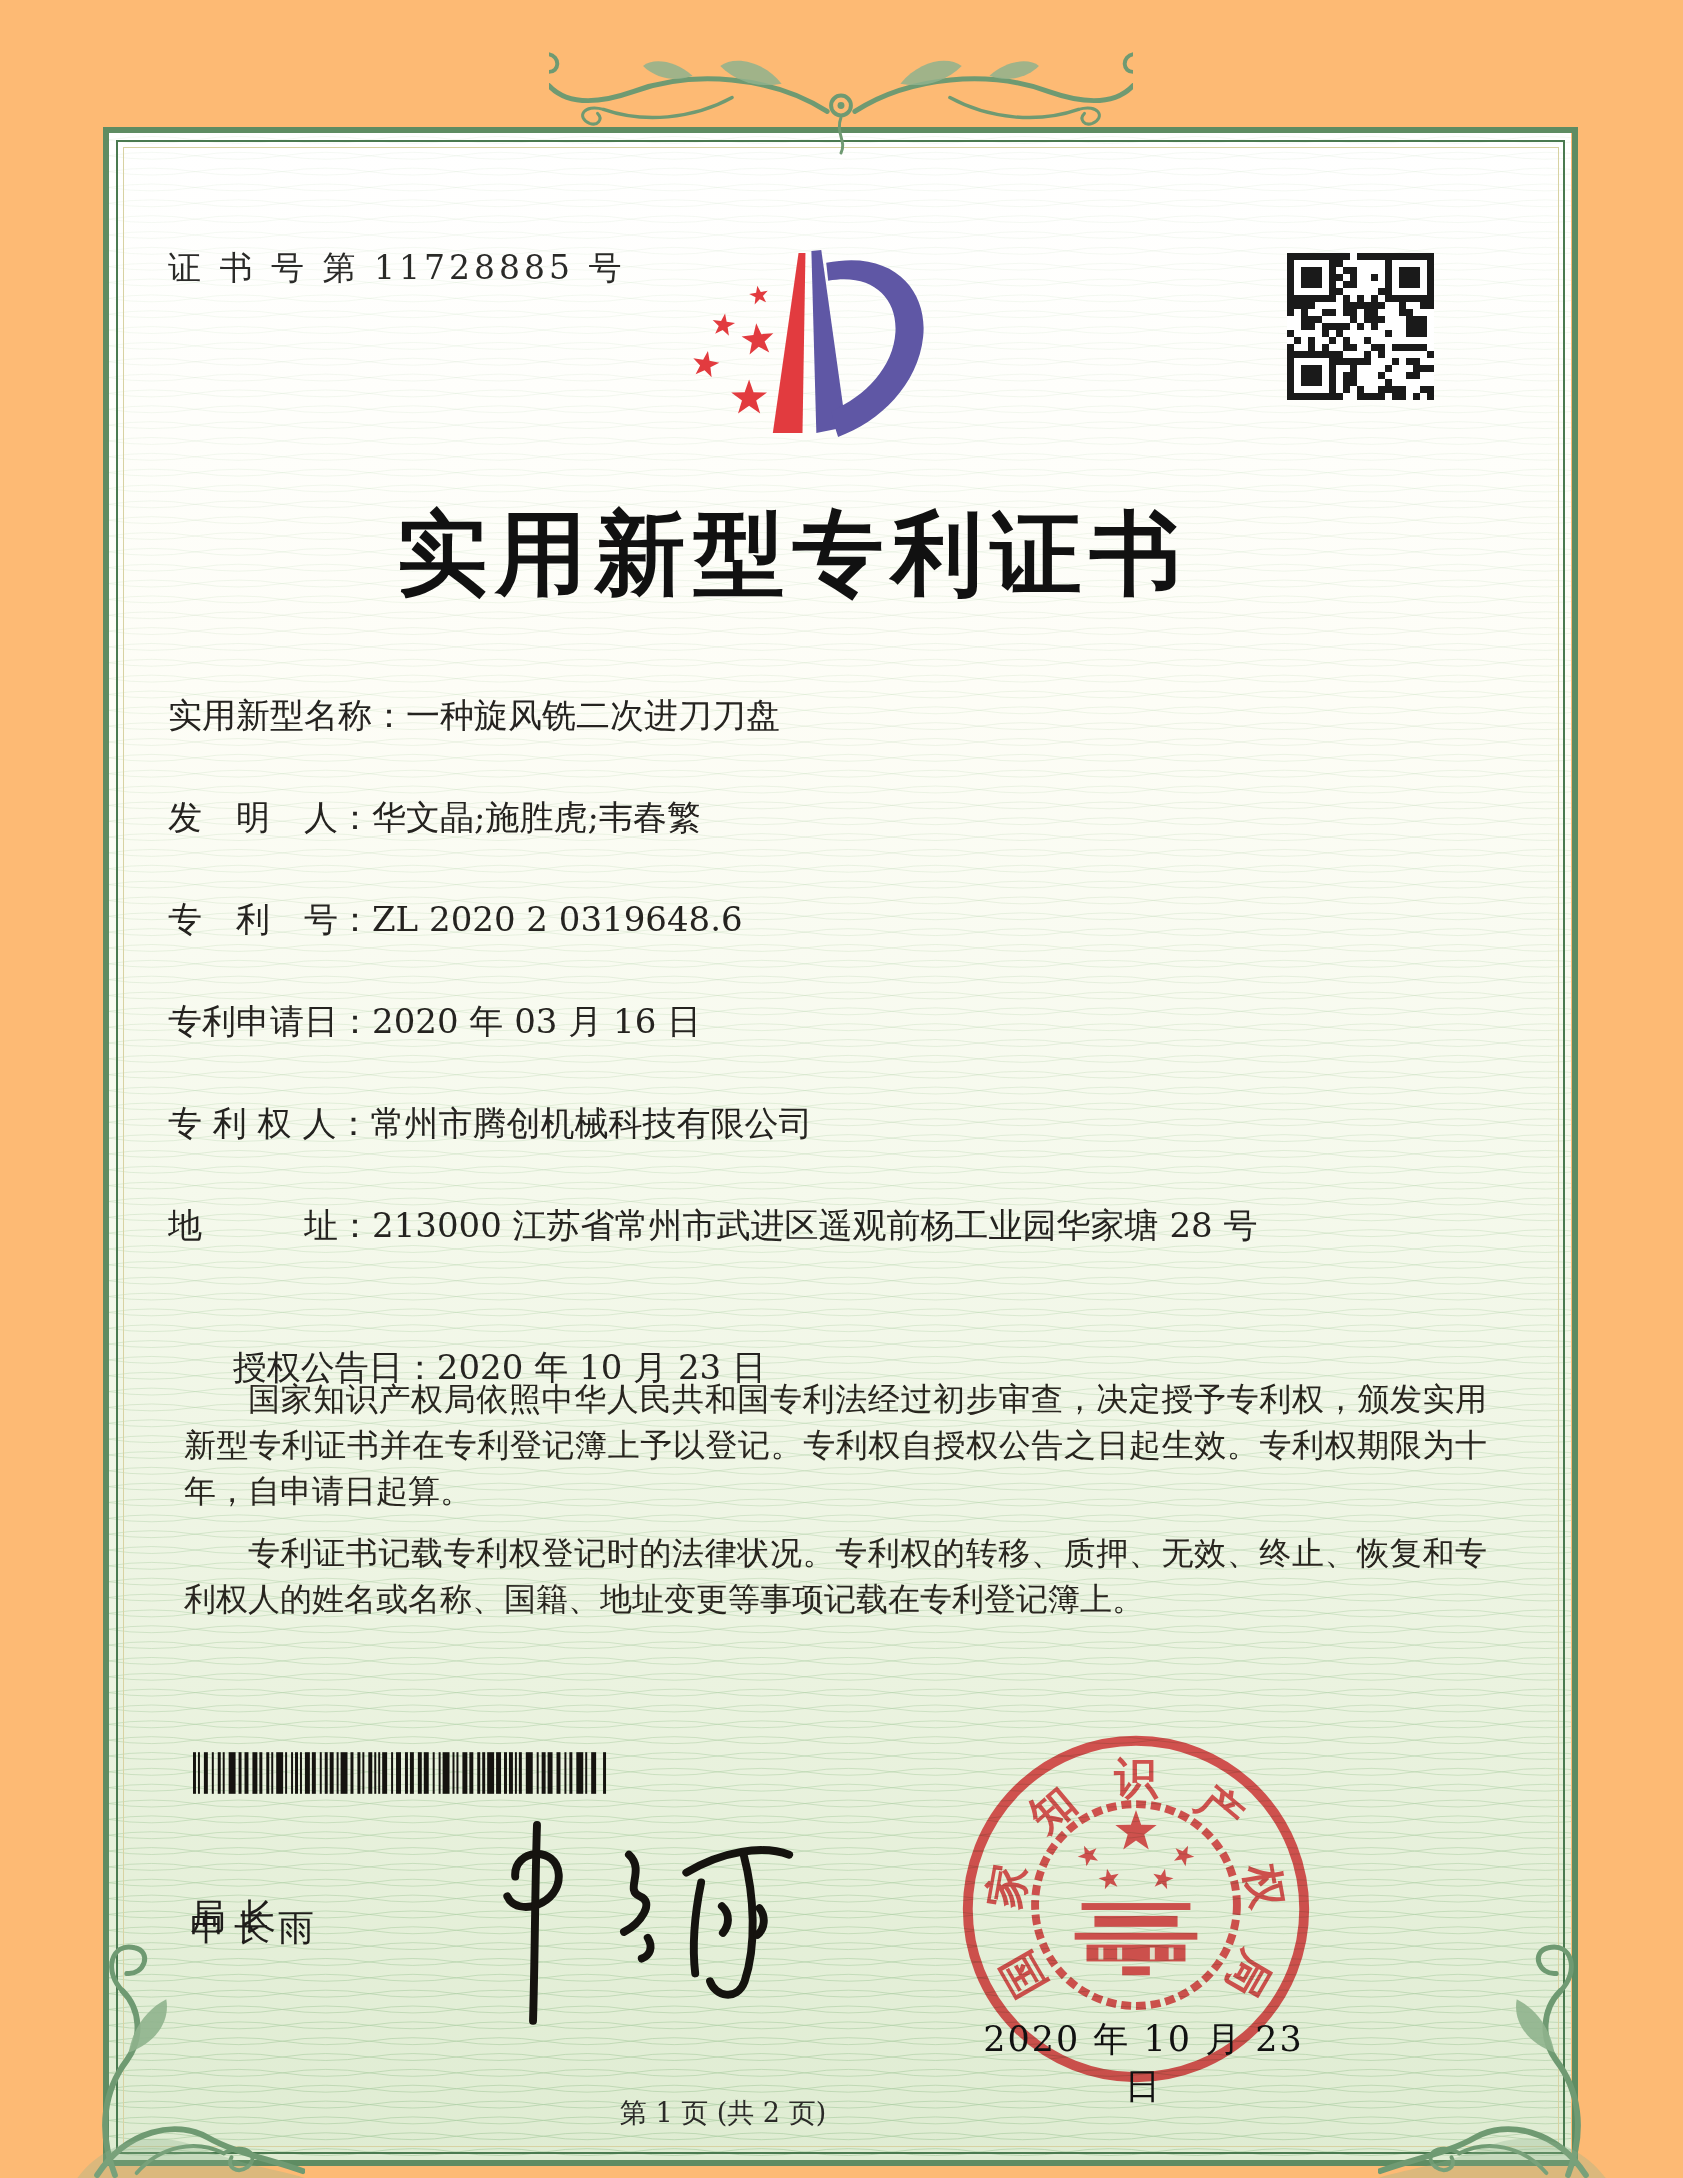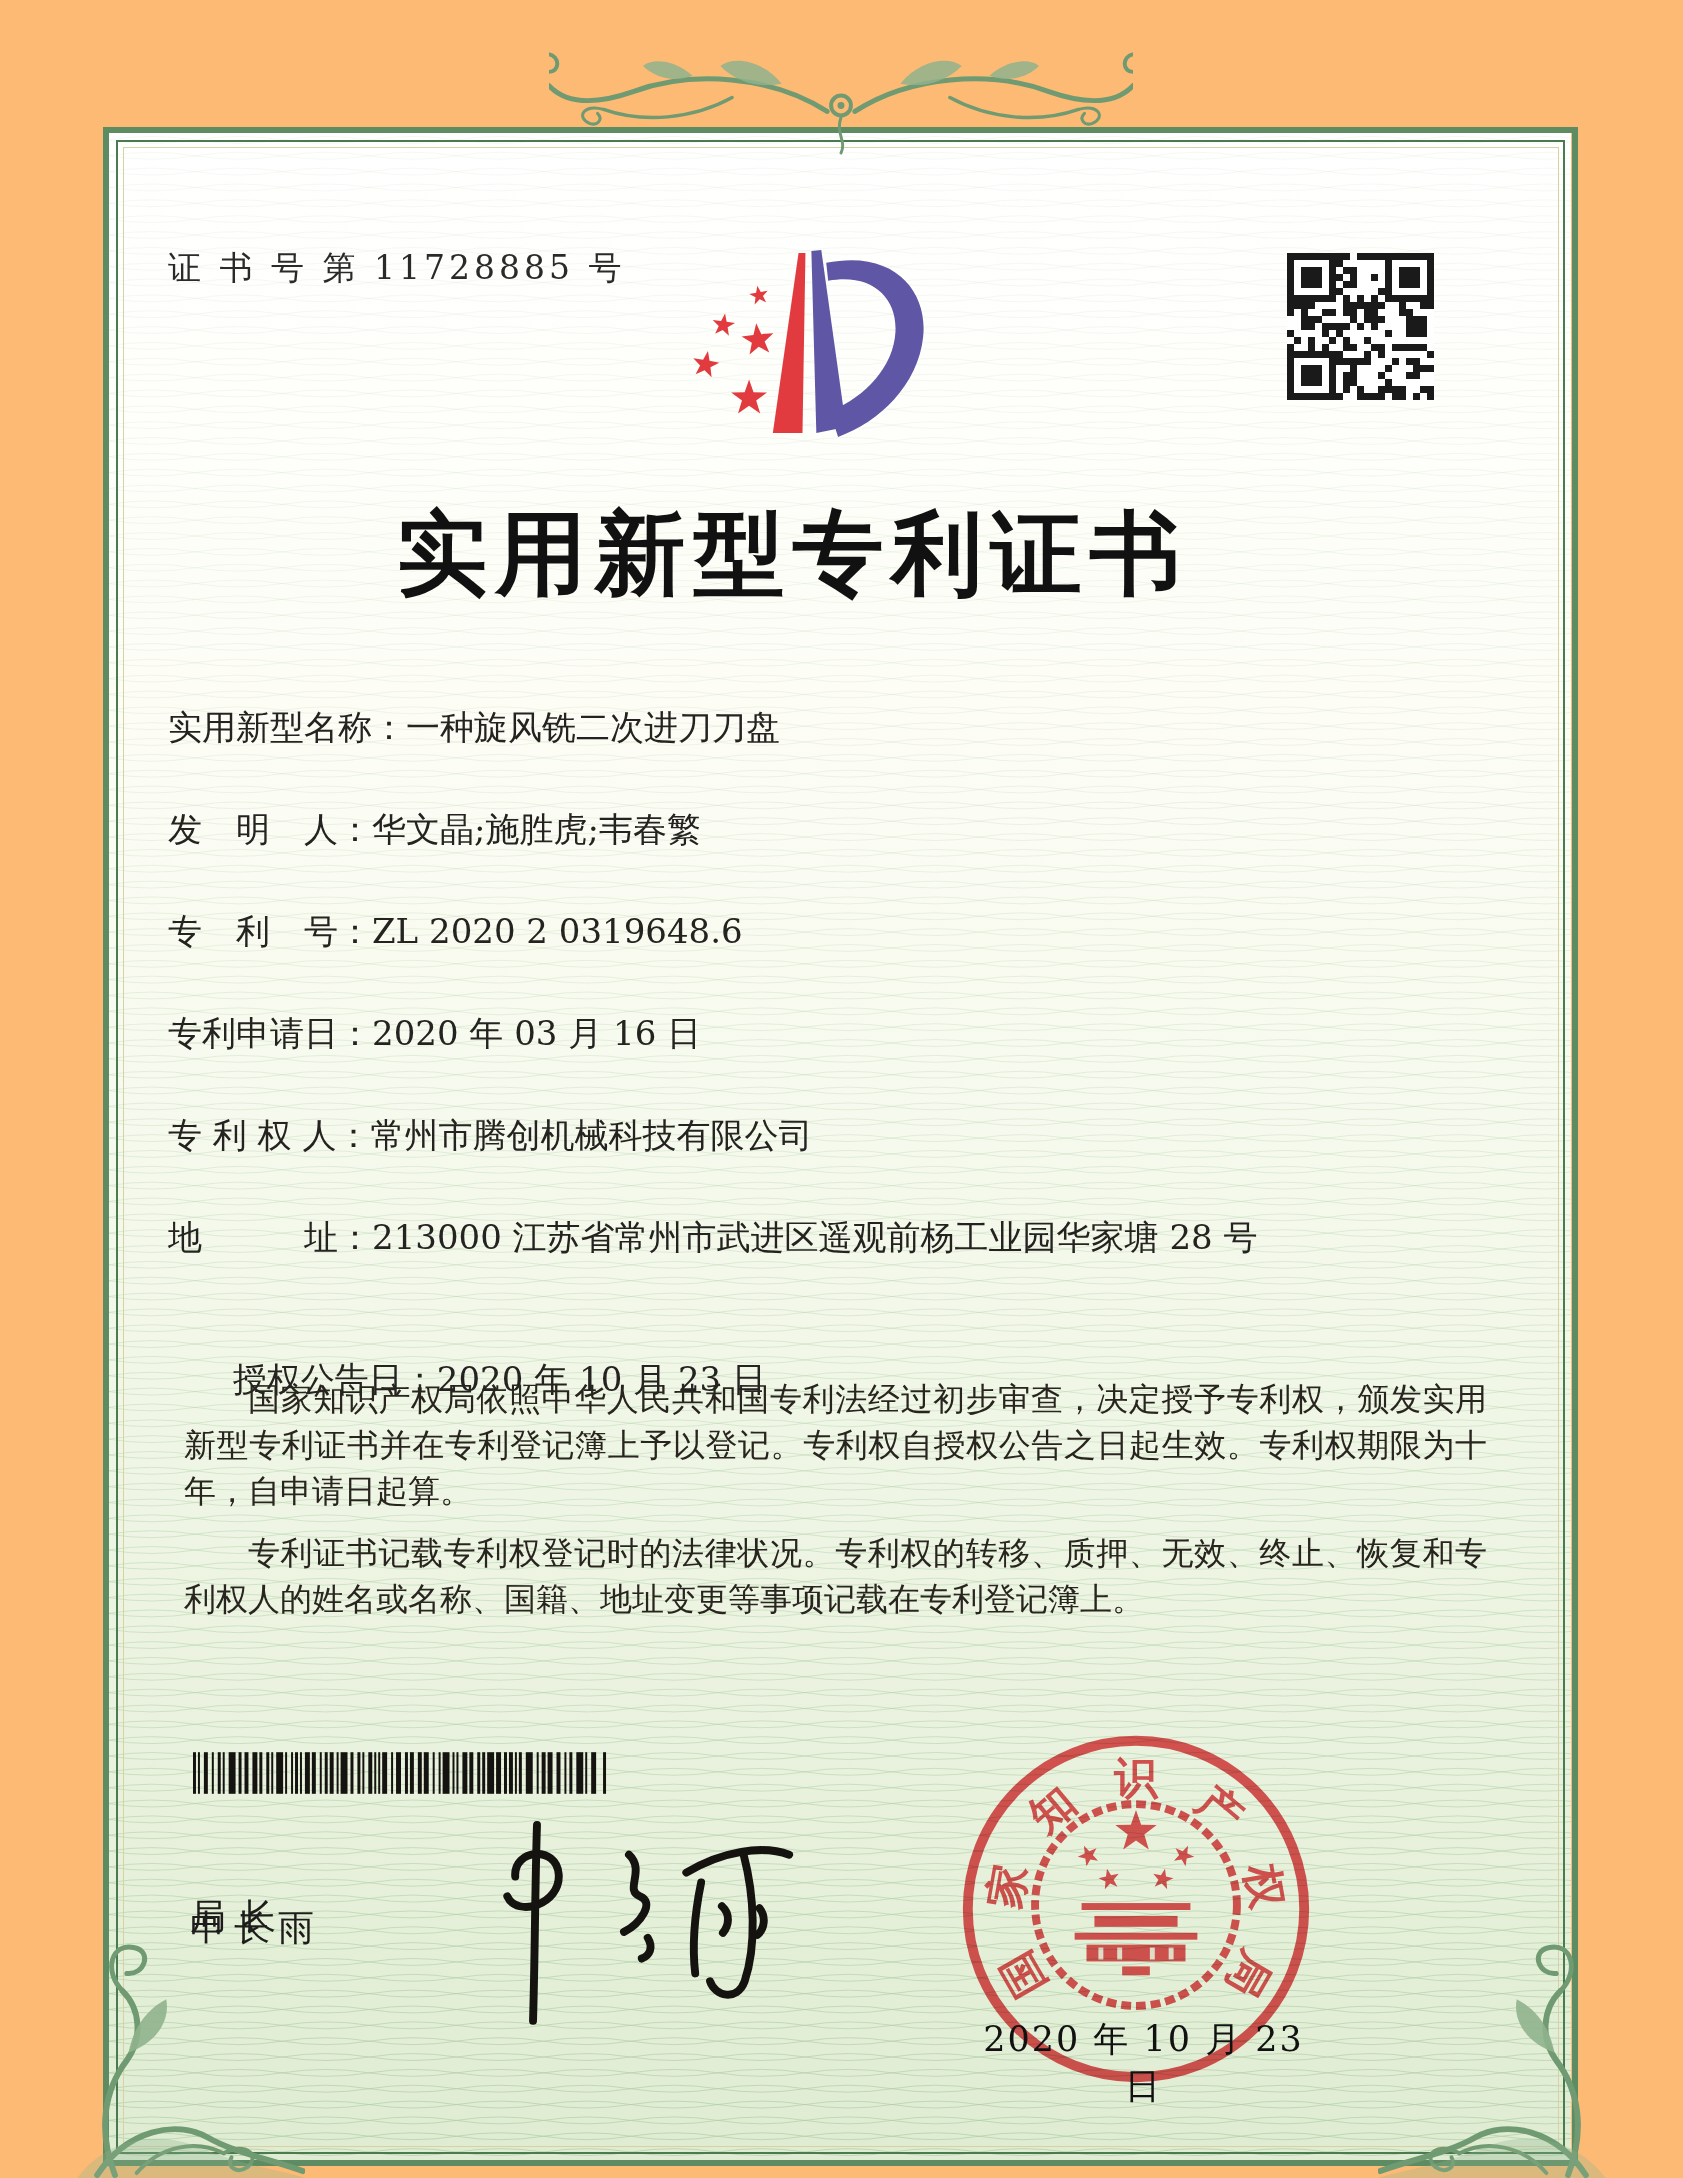--- a/index.html
+++ b/index.html
@@ -13,21 +13,21 @@
   .frame{position:absolute;box-sizing:border-box;pointer-events:none;}
   .frame-outer{left:103px;top:127px;width:1475px;height:2039px;border:6px solid #5e8c62;}
   .frame-mid{left:116px;top:140px;width:1449px;height:2014px;border:2px solid #4a7a50;}
   .frame-gold{left:123px;top:147px;width:1436px;height:2000px;border:1px solid #d8d2a2;}
   .abs{position:absolute;}
   .cert-number{left:168px;top:246px;font-size:33px;letter-spacing:4px;color:#2a2a28;white-space:pre;}
   .title{left:248px;top:493px;width:1089px;text-align:center;font-size:91px;font-weight:700;
          letter-spacing:8px;color:#111;white-space:pre;}
   .fields{left:168px;top:693px;width:1351px;font-size:34px;color:#252320;}
   .field-row{position:relative;height:102px;white-space:pre;}
-  .field-label{display:inline-block;white-space:pre;margin-top:12px;}
+  .field-label{display:inline-block;white-space:pre;}
   .field-value{white-space:pre;}
   .grant-no{position:absolute;left:647px;top:0;white-space:pre;}
   .paras{left:168px;top:1360px;width:1335px;font-size:32px;line-height:46px;
          text-align:justify;color:#28251f;}
   .paras p{margin:16px;text-indent:2em;}
   .officials{color:#1e1c1a;margin-top:12px;}
   .official-title{left:190px;top:1881px;font-size:36px;letter-spacing:14px;}
   .official-name{left:190px;top:1892px;font-size:36px;letter-spacing:8px;}
   .seal-date{left:980px;top:2016px;width:327px;text-align:center;font-size:35px;
              letter-spacing:2px;color:#111;z-index:7;}
@@ -644,14 +644,15 @@
       <rect x="-38" y="39" width="5" height="12" fill="#fbeaea"></rect>
       <rect x="-19" y="39" width="5" height="12" fill="#fbeaea"></rect>
       <rect x="14" y="39" width="5" height="12" fill="#fbeaea"></rect>
       <rect x="33" y="39" width="5" height="12" fill="#fbeaea"></rect>
       <rect x="-14" y="58" width="28" height="9"></rect>
     </g>
   </svg>
 
   <div class="abs seal-date">2020 年 10 月 23 日</div>
 
+  <div class="abs content footer">第 1 页 (共 2 页)</div>
 </div>
 
 
 </body></html>

